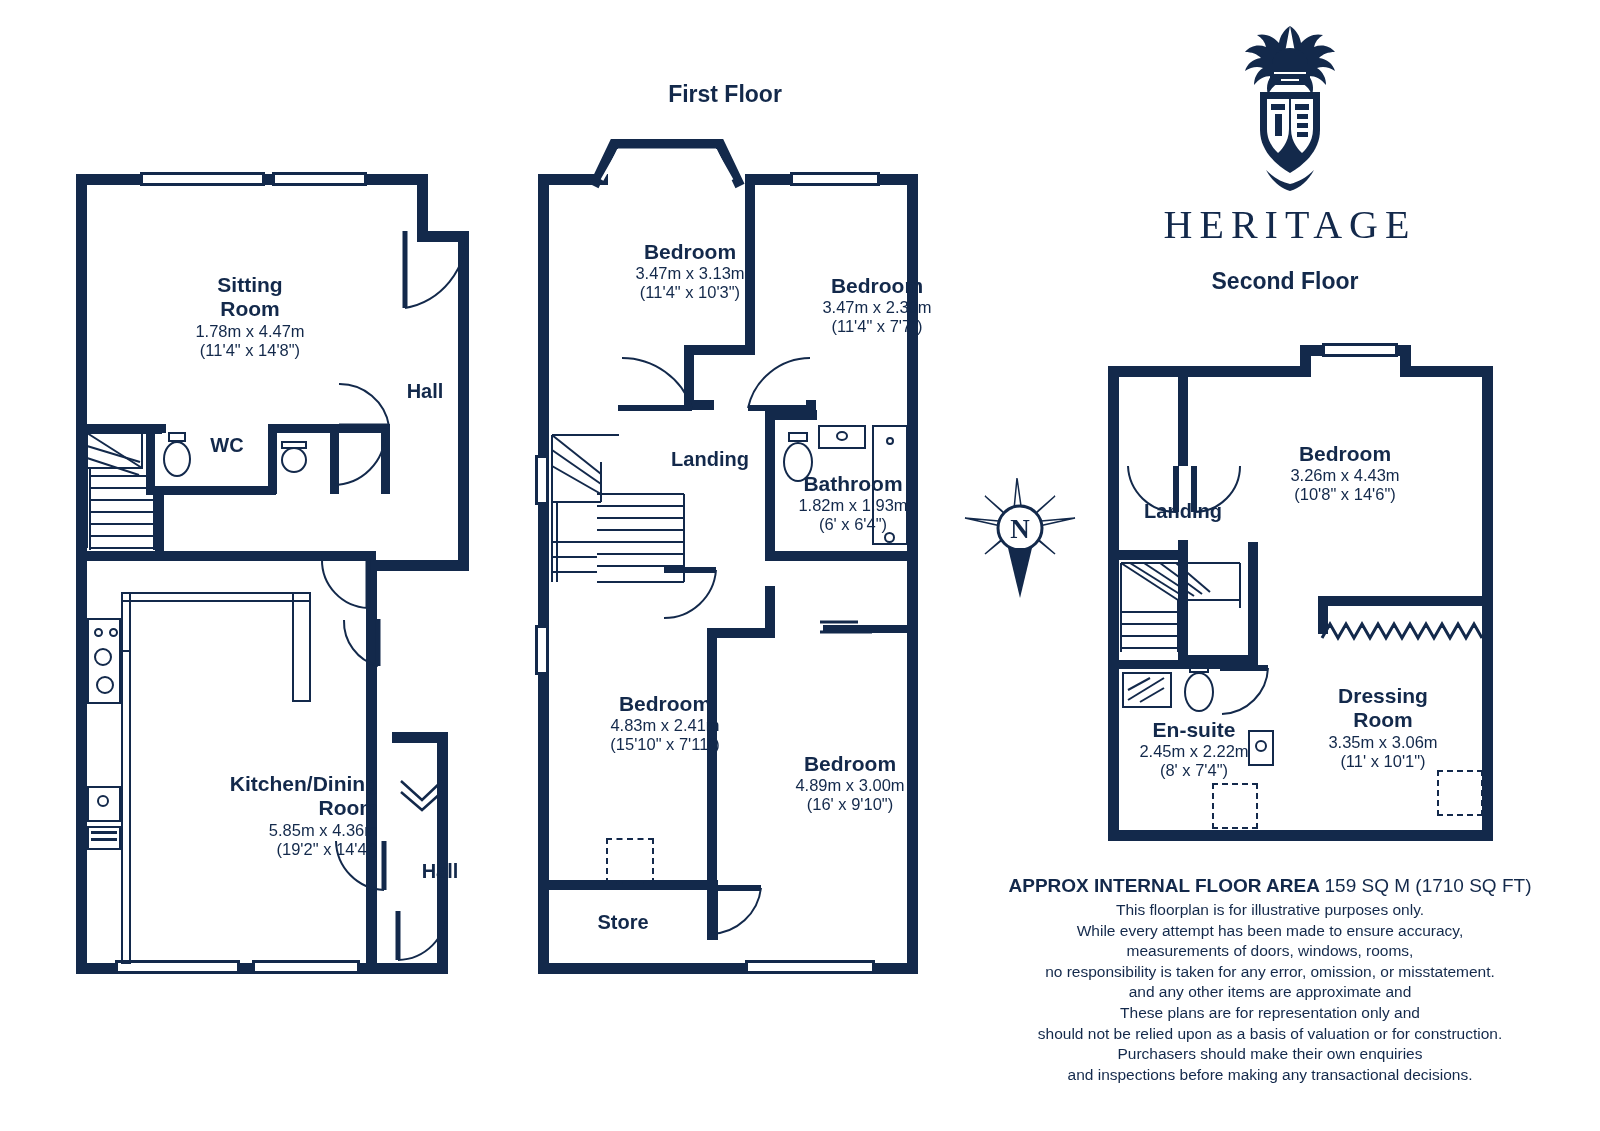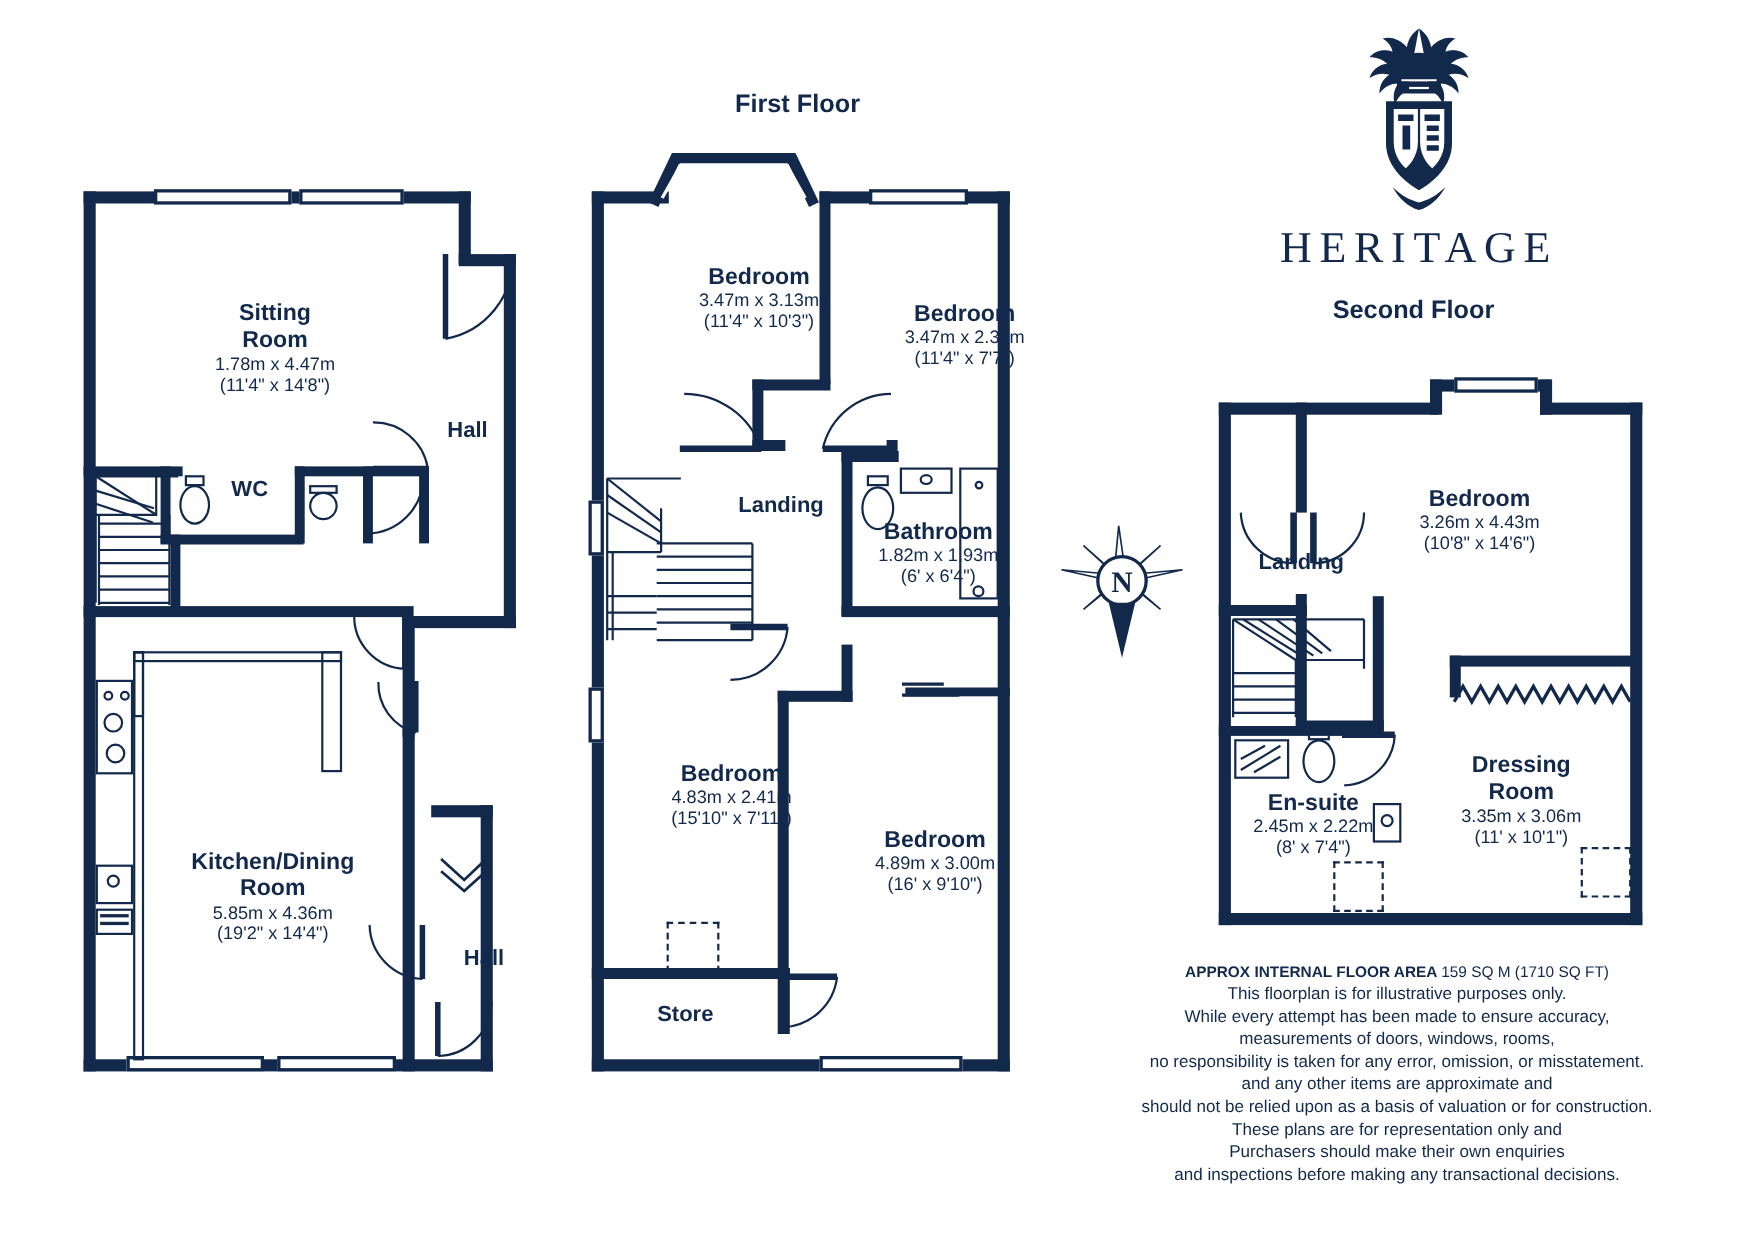--- a/index.html
+++ b/index.html
@@ -52,21 +52,21 @@
     letter-spacing: 7px;
     color: #13294b;
     margin-top: 6px;
   }
 
   
   .compass { position:absolute; left:955px; top:470px; width:130px; height:135px; }
 
   
   .footer { position:absolute; left:960px; top:875px; width:620px; text-align:center; }
-  .area-line { font-size: 14px; font-weight: bold; color:#13294b; white-space:nowrap; }
+  .area-line { font-size: 19px; font-weight: bold; color:#13294b; white-space:nowrap; }
   .area-line .reg { font-weight: normal; }
   .disc { font-size: 15.5px; line-height:1.33; color:#13294b; margin-top:3px; }
   .copy { font-size: 18.5px; font-weight:bold; color:#13294b; margin-top:2px; }
 </style>
 </head>
 <body>
 
 <div class="root">
 
   <div class="logo-wrap">
@@ -206,21 +206,21 @@
     </svg>
 
     <div class="room-label abs" style="left:125px; top:273px; width:250px;">
       <span class="nm">Sitting</span>
       <span class="nm">Room</span>
       <span class="dm">1.78m x 4.47m</span>
       <span class="df">(11'4" x 14'8")</span>
     </div>
     <div class="room-label abs small-name" style="left:370px; top:380px; width:110px;">Hall</div>
     <div class="room-label abs small-name" style="left:172px; top:434px; width:110px;">WC</div>
-    <div class="room-label abs" style="left:118px; top:772px; width:260px;">
+    <div class="room-label abs" style="left:118px; top:772px; width:260px;text-align:right;">
       <span class="nm">Kitchen/Dining</span>
       <span class="nm">Room</span>
       <span class="dm">5.85m x 4.36m</span>
       <span class="df">(19'2" x 14'4")</span>
     </div>
     <div class="room-label abs small-name" style="left:385px; top:860px; width:110px;">Hall</div>
   </div>
 
   <div class="floor-title abs" style="left:610px; top:81px; width:230px;">First Floor</div>
 
@@ -457,20 +457,20 @@
     <div class="area-line">
       <span>APPROX INTERNAL FLOOR AREA</span>
       <span class="reg">159 SQ M (1710 SQ FT)</span>
     </div>
     <div class="disc">
       <div>This floorplan is for illustrative purposes only.</div>
       <div>While every attempt has been made to ensure accuracy,</div>
       <div>measurements of doors, windows, rooms,</div>
       <div>no responsibility is taken for any error, omission, or misstatement.</div>
       <div>and any other items are approximate and</div>
+      <div>These plans are for representation only and</div>
       <div>should not be relied upon as a basis of valuation or for construction.</div>
-      <div>These plans are for representation only and</div>
       <div>Purchasers should make their own enquiries</div>
       <div>and inspections before making any transactional decisions.</div>
     </div>
   </div>
 
 </div>
 
 </body></html>

